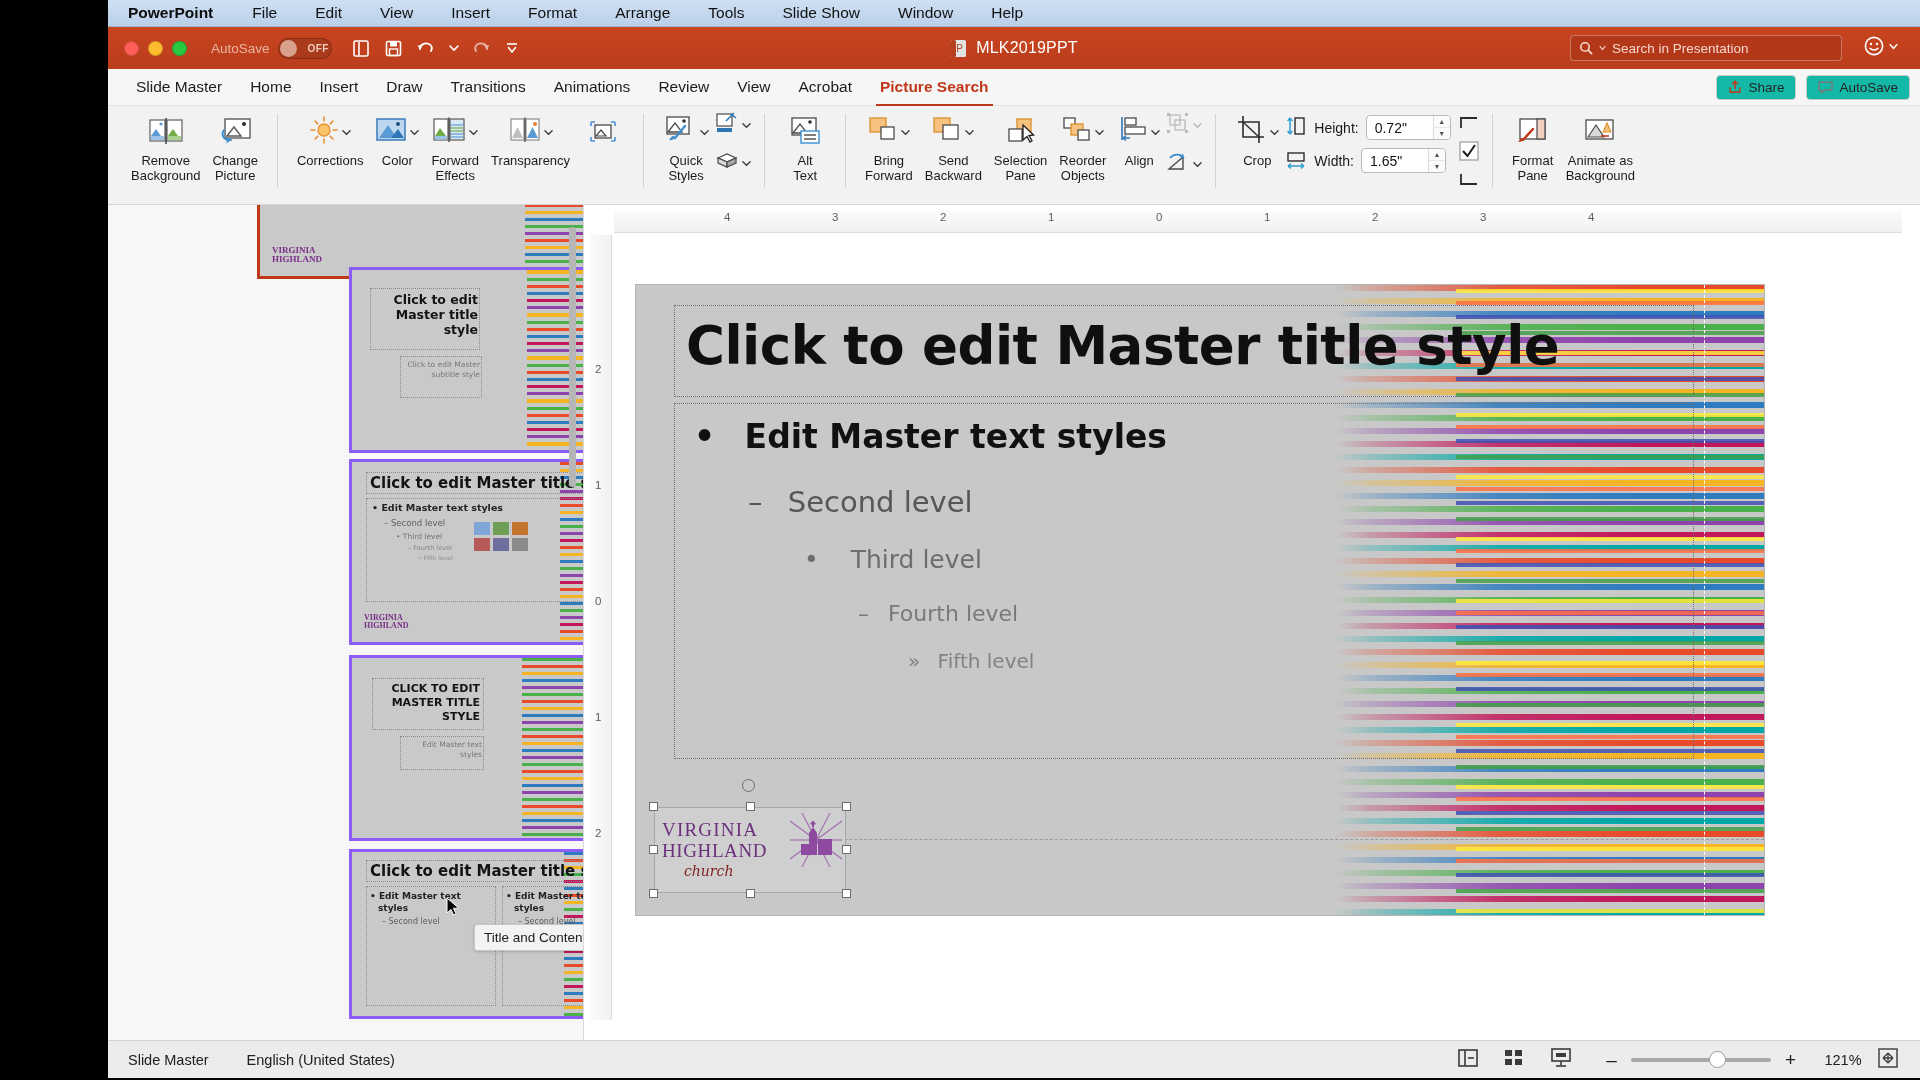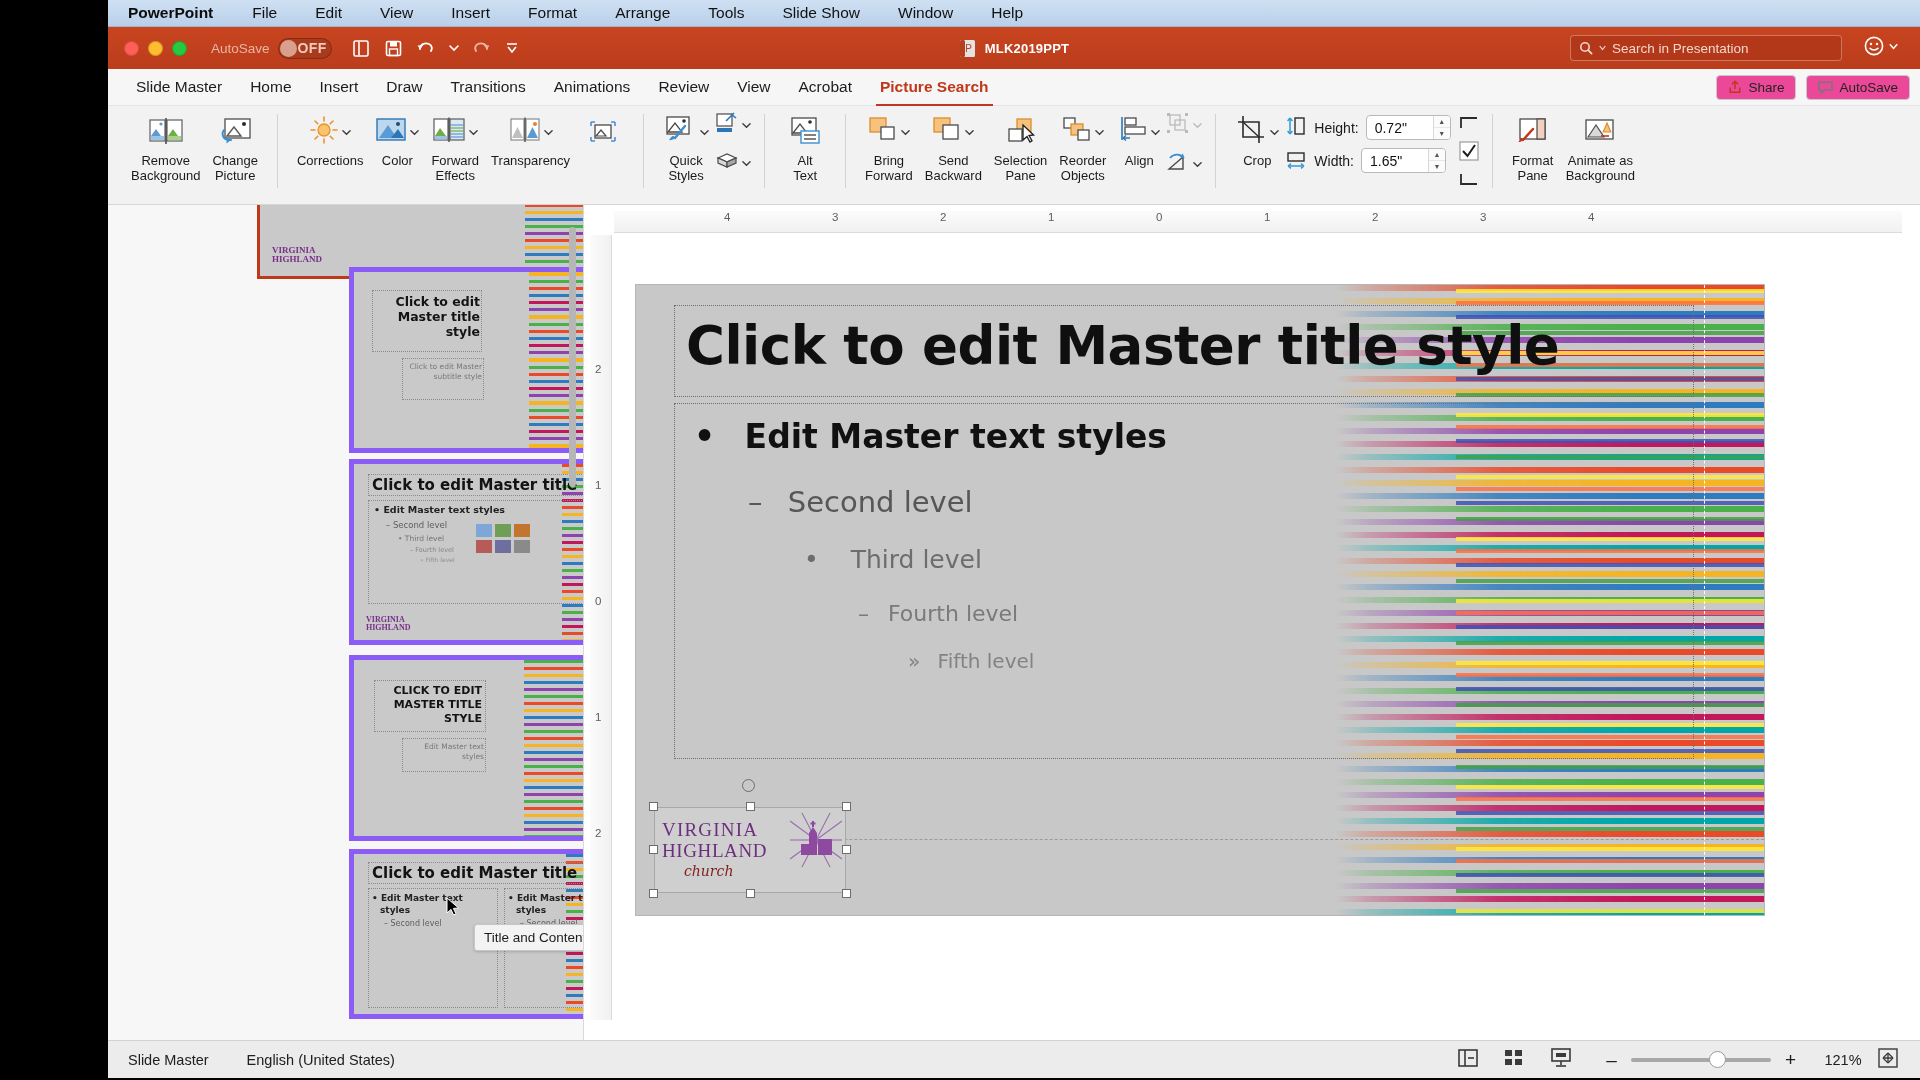--- a/index.html
+++ b/index.html
@@ -28,31 +28,31 @@
   .dot{ width:15px; height:15px; border-radius:50%; }
   .dot.r{ background:#ff5f57; box-shadow:inset 0 0 0 1px rgba(0,0,0,.18); }
   .dot.y{ background:#febc2e; box-shadow:inset 0 0 0 1px rgba(0,0,0,.18); }
   .dot.g{ background:#28c840; box-shadow:inset 0 0 0 1px rgba(0,0,0,.18); }
 
   .autosave{ display:flex; align-items:center; gap:8px; margin-left:24px; }
   .autosave .lbl{ color:#e9b4a2; font-size:13.5px; }
   .as-switch{ width:54px; height:21px; border-radius:11px; background:#a9miss; background:#a93a1c;
               box-shadow:inset 0 0 0 1px rgba(0,0,0,.22); display:flex; align-items:center; position:relative;}
   .as-knob{ width:17px;height:17px;border-radius:50%;background:#d9a08d; margin-left:2px;}
-  .as-off{ color:#f0cdbf; font-size:14px; font-weight:bold; margin-left:1px; letter-spacing:.4px;}
+  .as-off{ color:#f0cdbf; font-size:10px; font-weight:bold; margin-left:11px; letter-spacing:.4px;}
 
   .qat{ display:flex; align-items:center; gap:13px; margin-left:20px; color:#fff; }
   .qat svg{ display:block; }
 
   .doctitle{
     position:absolute; left:0; right:0; top:0; height:42px;
     display:flex; align-items:center; justify-content:center; gap:9px;
     pointer-events:none;
   }
-  .doctitle .t{ color:#fff; font-size:13px; font-weight:700; letter-spacing:.2px;}
+  .doctitle .t{ color:#fff; font-size:16px; font-weight:400; letter-spacing:.2px;}
 
   .searchbox{
     position:absolute; right:78px; top:8px; width:272px; height:26px;
     background:#b3381a; border:1px solid rgba(255,255,255,.32); border-radius:4px;
     display:flex; align-items:center; padding:0 8px; gap:6px;
   }
   .searchbox .ph{ color:#f4d6cb; font-size:13.5px; }
   .smiley{ position:absolute; right:22px; top:8px; display:flex; align-items:center; gap:4px; color:#fff;}
 
   
@@ -60,21 +60,21 @@
     position:absolute; left:108px; top:69px; width:1812px; height:37px;
     background:#f6f6f6; display:flex; align-items:center; padding-left:14px;
     border-bottom:1px solid #e3e3e3;
   }
   .tab{ font-size:15.5px; color:#1c1c1c; padding:4px 14px; cursor:default; white-space:nowrap;}
   .tab.active{ color:#c0381a; font-weight:600; position:relative;}
   .tab.active:after{ content:""; position:absolute; left:10px; right:10px; bottom:-6px; height:2.5px; background:#c0381a;}
   .tabs .spacer{ flex:1; }
   .pillbtn{
     display:flex;align-items:center;gap:6px;height:25px;padding:0 11px;border:1px solid #c8c8c8;
-    border-radius:4px;background:#ec4899;font-size:13.5px;color:#232323;margin-right:10px;
+    border-radius:4px;background:#14b8a6;font-size:13.5px;color:#232323;margin-right:10px;
   }
 
   
   .ribbon{
     position:absolute; left:108px; top:106px; width:1812px; height:99px;
     background:#f2f2f2; border-bottom:1px solid #d6d6d6;
     display:flex; align-items:flex-start; padding-left:10px;
   }
   .rgroup{ display:flex; align-items:flex-start; height:99px; padding:0 7px;}
   .rsep{ width:1px; height:74px; background:#d2d2d2; margin:8px 6px 0 6px;}
@@ -100,21 +100,21 @@
 
   
   .workarea{ position:absolute; left:108px; top:205px; width:1812px; height:835px; background:#f4f4f4;}
 
   
   .thumbpanel{
     position:absolute; left:0; top:0; width:476px; height:835px; background:#f7f7f7;
     border-right:1px solid #d9d9d9; overflow:hidden;
   }
   .thumb{ position:absolute; left:241px; width:306px; height:186px; background:#c9c9c9;
-          border:5px solid #8b5cf6; overflow:hidden; }
+          border:3px solid #8b5cf6; overflow:hidden; }
   .thumb.sel{ border:3px solid #c0381a; }
   .thumbscroll{ position:absolute; right:7px; top:22px; width:7px; height:260px; background:#b6b6b6; border-radius:4px;}
 
   .ph-box{ position:absolute; border:1px dotted #8b8b8b; }
 
   
   .stripes{ position:absolute; inset:0; pointer-events:none; }
 
   
   .canvaswrap{ position:absolute; left:476px; top:0; right:0; bottom:0; background:#ffffff;}

